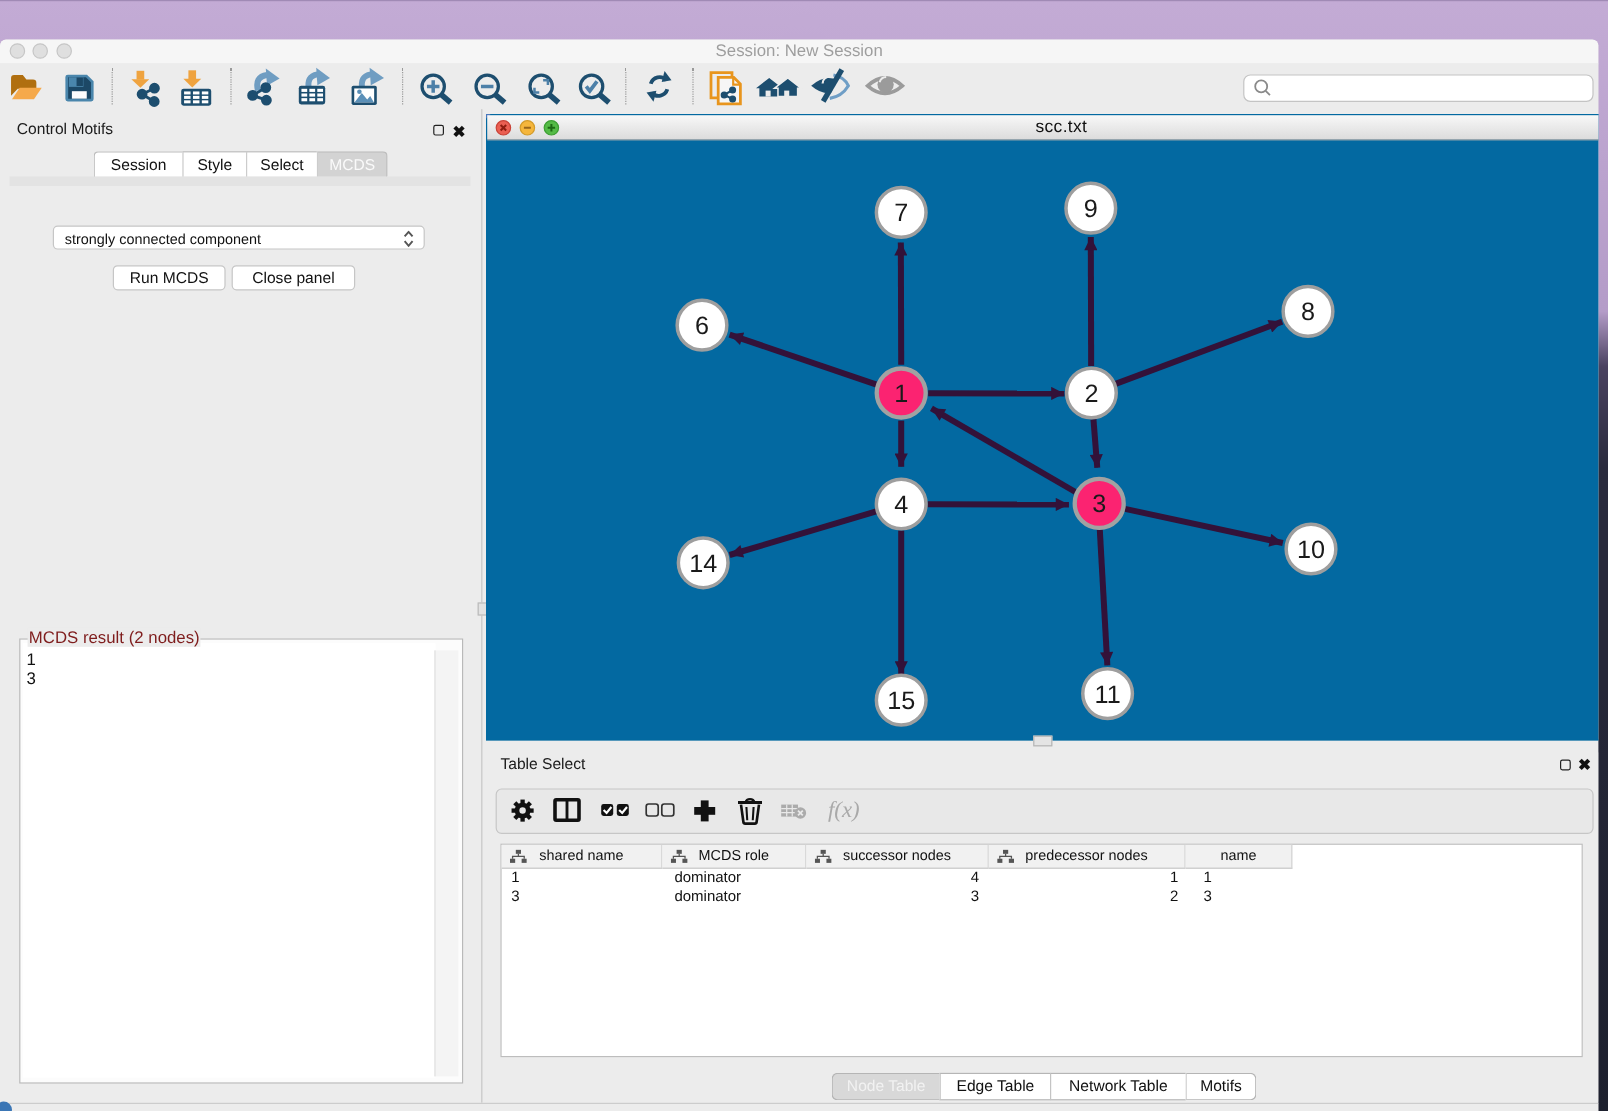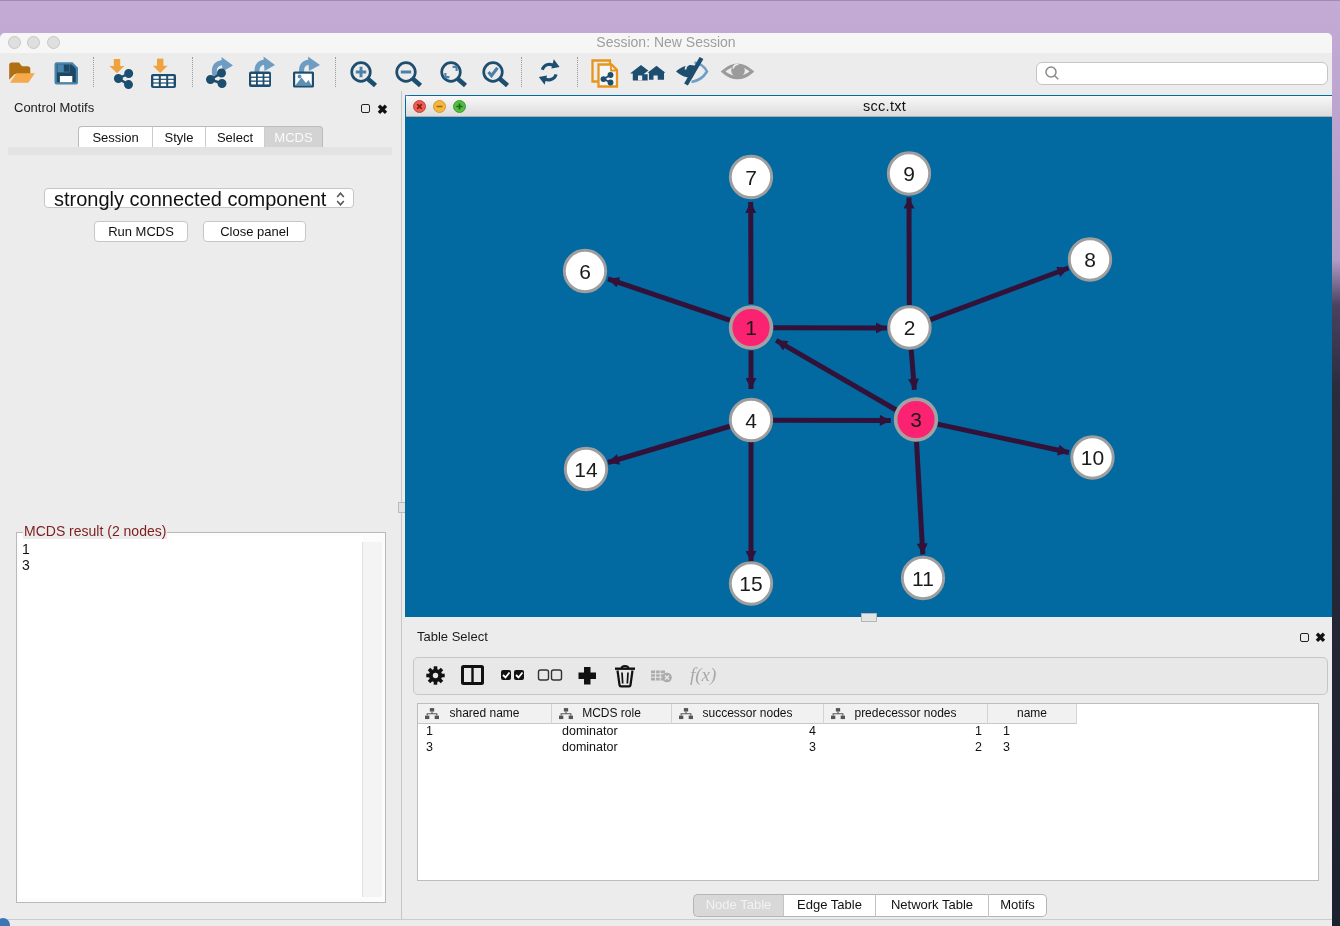--- a/index.html
+++ b/index.html
@@ -219,28 +219,28 @@
   </div>
 
   <div id="cptitle">Control Motifs</div>
   <div class="abs" style="left:361px;top:71px;width:7px;height:7px;border:1.5px solid #222;border-radius:2px;"></div>
   <div class="abs" style="left:377px;top:69px;font-size:13px;font-weight:bold;color:#111;">✖</div>
   <div class="tabseg" style="left:78px;width:73px;border-left:1px solid #bbb;border-radius:4px 0 0 4px;">Session</div>
   <div class="tabseg" style="left:152px;width:52px;border-left:1px solid #ccc;">Style</div>
   <div class="tabseg" style="left:205px;width:58px;border-left:1px solid #ccc;">Select</div>
   <div class="tabseg" style="left:264px;width:57px;border-left:1px solid #ccc;border-right:1px solid #bbb;border-radius:0 4px 4px 0;background:#d3d3d3;color:#fafafa;">MCDS</div>
   <div class="abs" style="left:8px;top:114px;width:384px;height:8px;background:#e3e3e3;"></div>
-  <div class="abs" style="left:44px;top:155px;width:310px;height:20px;background:#fff;border:1px solid #c6c6c6;border-radius:4px;font-size:20px;color:#111;line-height:20px;padding-left:9px;box-sizing:border-box;">strongly connected component
+  <div class="abs" style="left:44px;top:155px;width:310px;height:20px;background:#fff;border:1px solid #c6c6c6;border-radius:4px;font-size:12px;color:#111;line-height:20px;padding-left:9px;box-sizing:border-box;">strongly connected component
     <svg class="abs" style="right:8px;top:3px;" width="9" height="14" viewBox="0 0 9 14">
         <path d="M1.2 5 L4.5 1.2 L7.8 5" fill="none" stroke="#555" stroke-width="1.6"></path>
         <path d="M1.2 9 L4.5 12.8 L7.8 9" fill="none" stroke="#555" stroke-width="1.6"></path>
       </svg>
   </div>
   <div class="abs" style="left:94px;top:188px;width:94px;height:21px;background:#fff;border:1px solid #c6c6c6;border-radius:4px;font-size:13px;color:#111;text-align:center;line-height:20px;box-sizing:border-box;">Run MCDS</div>
-  <div class="abs" style="left:203px;top:188px;width:103px;height:21px;background:#fff;border:1px solid #c6c6c6;border-radius:4px;font-size:13px;color:#111;text-align:center;line-height:20px;box-sizing:border-box;">Close panel</div>
+  <div class="abs" style="left:193px;top:188px;width:103px;height:21px;background:#fff;border:1px solid #c6c6c6;border-radius:4px;font-size:13px;color:#111;text-align:center;line-height:20px;box-sizing:border-box;">Close panel</div>
   <div id="mcdsbox">
     <div class="abs" style="left:2px;top:3px;right:22px;bottom:4px;background:#fff;"></div>
     <div class="abs" style="right:3px;top:9px;width:19px;bottom:5px;background:#f4f4f4;border-left:1px solid #e0e0e0;"></div>
     <div class="abs" style="left:5px;top:8px;font-size:14px;color:#111;line-height:16px;">1<br>3</div>
   </div>
   <div id="mcdslabel">MCDS result (2 nodes)</div>
   <div class="abs" style="left:401px;top:58px;width:1px;height:828px;background:#c6c6c6;"></div>
 
   <div class="abs" style="left:398px;top:469px;width:6px;height:9px;background:#e2e2e2;border:1px solid #bbb;"></div>
 

